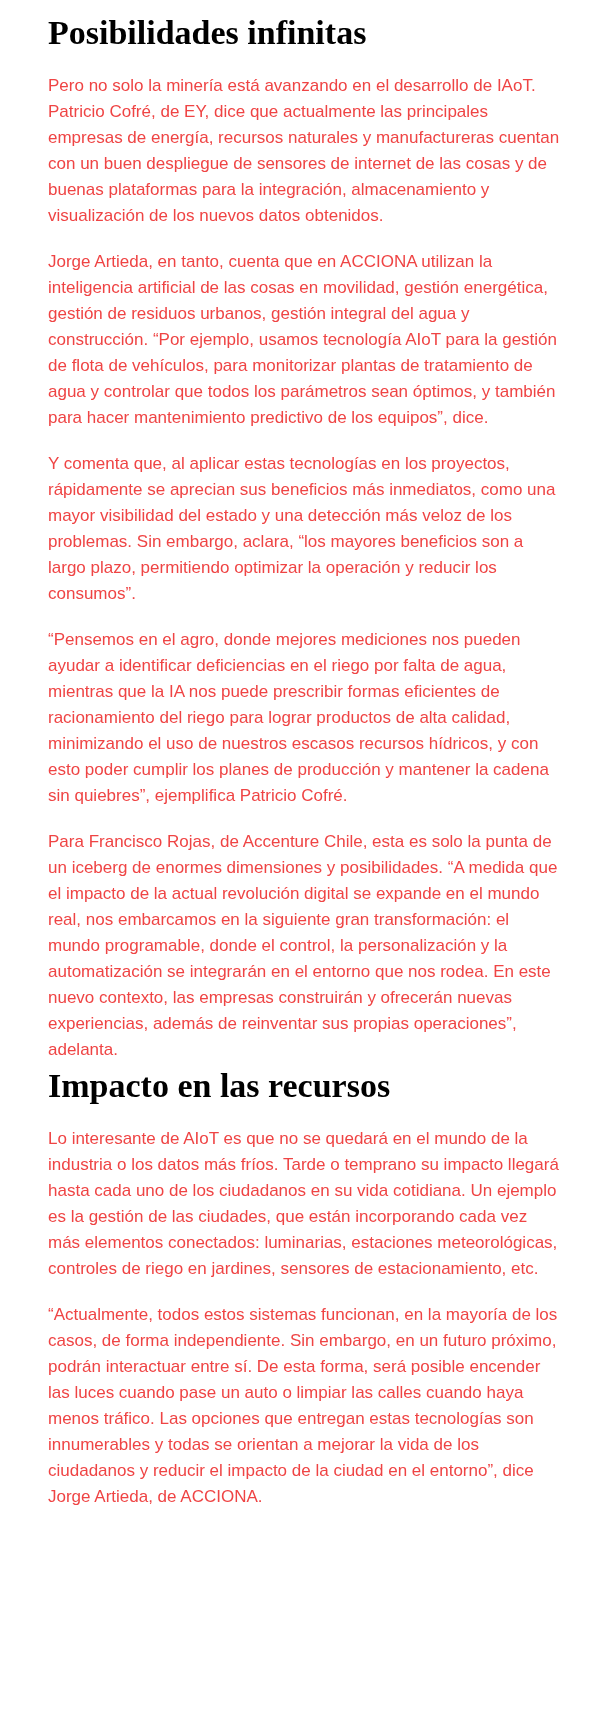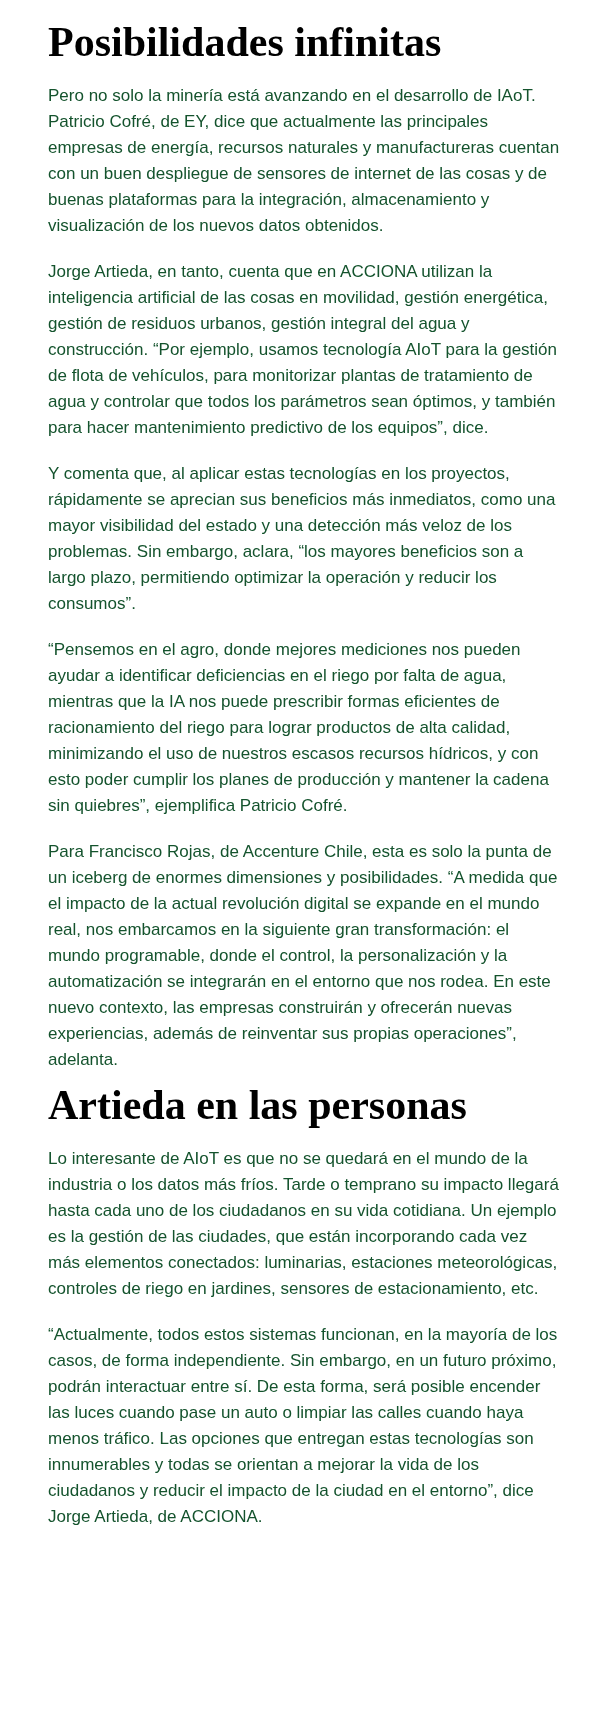--- a/index.html
+++ b/index.html
@@ -11,46 +11,46 @@
     width: 610px;
     min-height: 1719px;
     box-sizing: border-box;
   }
   .article {
     padding: 10px 47px 9px 48px; 
   }
   .section-heading {
     font-family: "Liberation Serif", serif;
     font-weight: bold;
-    font-size: 42px;
+    font-size: 34px;
     line-height: 41px;
     color: #000000;
-    margin: 12px 0 20px 0;
+    margin: 2px 0 20px 0;
   }
   .para {
     font-family: "Liberation Sans", sans-serif;
     font-size: 17px;
     line-height: 26px;
-    color: #14532d;
+    color: #ef4444;
     margin: 20px 0 2px 0; 
   }
 </style>
 </head>
 <body>
 
 <article class="article">
 
   <section>
     <h2 class="section-heading">Posibilidades infinitas</h2>
   <p class="para">Pero no solo la minería está avanzando en el desarrollo de IAoT. Patricio Cofré, de EY, dice que actualmente las principales empresas de energía, recursos naturales y manufactureras cuentan con un buen despliegue de sensores de internet de las cosas y de buenas plataformas para la integración, almacenamiento y visualización de los nuevos datos obtenidos.</p>
       <p class="para">Jorge Artieda, en tanto, cuenta que en ACCIONA utilizan la inteligencia artificial de las cosas en movilidad, gestión energética, gestión de residuos urbanos, gestión integral del agua y construcción. “Por ejemplo, usamos tecnología AIoT para la gestión de flota de vehículos, para monitorizar plantas de tratamiento de agua y controlar que todos los parámetros sean óptimos, y también para hacer mantenimiento predictivo de los equipos”, dice.</p>
       <p class="para">Y comenta que, al aplicar estas tecnologías en los proyectos, rápidamente se aprecian sus beneficios más inmediatos, como una mayor visibilidad del estado y una detección más veloz de los problemas. Sin embargo, aclara, “los mayores beneficios son a largo plazo, permitiendo optimizar la operación y reducir los consumos”.</p>
       <p class="para">“Pensemos en el agro, donde mejores mediciones nos pueden ayudar a identificar deficiencias en el riego por falta de agua, mientras que la IA nos puede prescribir formas eficientes de racionamiento del riego para lograr productos de alta calidad, minimizando el uso de nuestros escasos recursos hídricos, y con esto poder cumplir los planes de producción y mantener la cadena sin quiebres”, ejemplifica Patricio Cofré.</p>
       <p class="para">Para Francisco Rojas, de Accenture Chile, esta es solo la punta de un iceberg de enormes dimensiones y posibilidades. “A medida que el impacto de la actual revolución digital se expande en el mundo real, nos embarcamos en la siguiente gran transformación: el mundo programable, donde el control, la personalización y la automatización se integrarán en el entorno que nos rodea. En este nuevo contexto, las empresas construirán y ofrecerán nuevas experiencias, además de reinventar sus propias operaciones”, adelanta.</p>
     </section>
 
   <section>
-    <h2 class="section-heading">Artieda en las personas</h2>
+    <h2 class="section-heading">Impacto en las recursos</h2>
   <p class="para">Lo interesante de AIoT es que no se quedará en el mundo de la industria o los datos más fríos. Tarde o temprano su impacto llegará hasta cada uno de los ciudadanos en su vida cotidiana. Un ejemplo es la gestión de las ciudades, que están incorporando cada vez más elementos conectados: luminarias, estaciones meteorológicas, controles de riego en jardines, sensores de estacionamiento, etc.</p>
       <p class="para">“Actualmente, todos estos sistemas funcionan, en la mayoría de los casos, de forma independiente. Sin embargo, en un futuro próximo, podrán interactuar entre sí. De esta forma, será posible encender las luces cuando pase un auto o limpiar las calles cuando haya menos tráfico. Las opciones que entregan estas tecnologías son innumerables y todas se orientan a mejorar la vida de los ciudadanos y reducir el impacto de la ciudad en el entorno”, dice Jorge Artieda, de ACCIONA.</p>
     </section>
 
 </article>
 
 </body></html>

